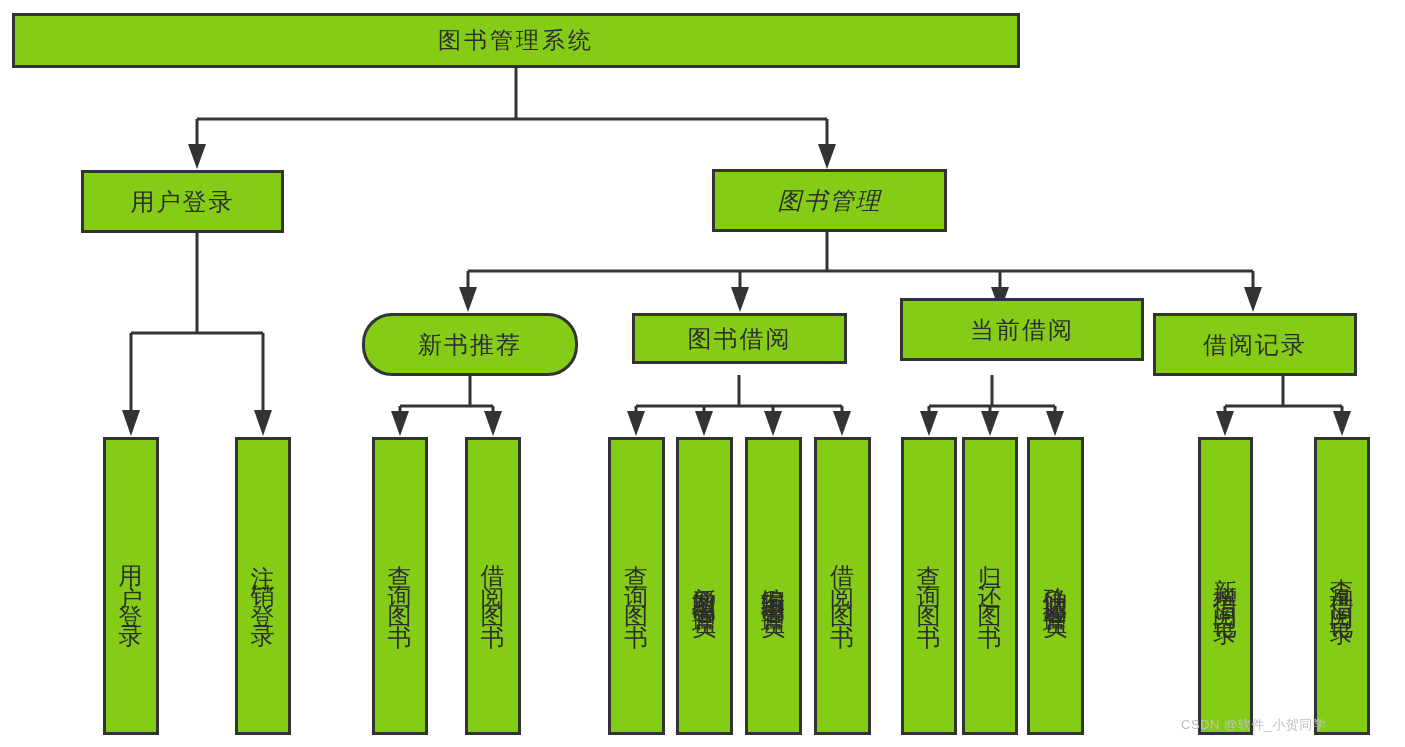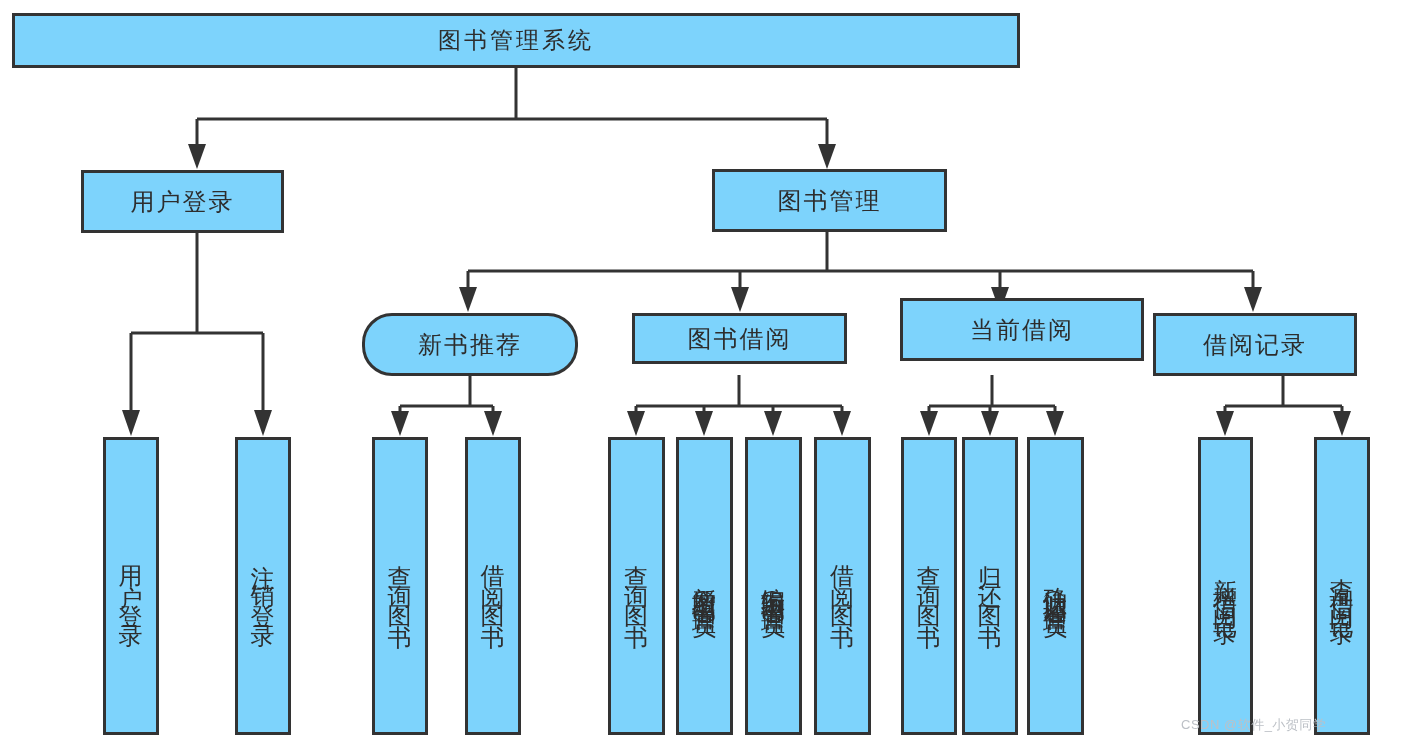--- a/index.html
+++ b/index.html
@@ -11,21 +11,21 @@
   html,body{margin:0;padding:0;background:#fff;}
   body{font-family:"Liberation Sans","DejaVu Sans",sans-serif;}
   .canvas{
     position:relative;width:1405px;height:747px;background:var(--bg);overflow:hidden;
   }
   .connectors{position:absolute;left:0;top:0;z-index:1;}
   .strokes{stroke:var(--line);stroke-width:3;fill:none;}
   .heads{fill:var(--line);stroke:none;}
   .box{
     position:absolute;box-sizing:border-box;z-index:2;
-    border:3px solid var(--line);background:#7dd3fc;
+    border:3px solid var(--line);background:#84cc16;
     display:flex;align-items:center;justify-content:center;
     color:var(--text);
   }
   .hlabel{font-size:24px;letter-spacing:2px;white-space:nowrap;color:var(--text);}
   .root .hlabel{font-size:23px;letter-spacing:3px;}
   .leaf .vlabel{
     writing-mode:vertical-rl;text-orientation:mixed;
     font-size:24px;line-height:1.05;color:var(--text);
   }
   .ls-wide{letter-spacing:20px;}
@@ -91,21 +91,21 @@
     </g>
   </svg>
 
   <div class="box root" style="left:12px;top:13px;width:1008px;height:55px;">
     <span class="hlabel">图书管理系统</span>
   </div>
 
   <div class="box" style="left:81px;top:170px;width:203px;height:63px;">
     <span class="hlabel">用户登录</span>
   </div>
-  <div class="box" style="left:712px;top:169px;width:235px;height:63px;">
+  <div class="box" style="left:712px;top:169px;width:235px;height:63px;font-style:italic;">
     <span class="hlabel">图书管理</span>
   </div>
 
   <div class="box" style="left:362px;top:313px;width:216px;height:63px;border-radius:30px;">
     <span class="hlabel">新书推荐</span>
   </div>
   <div class="box" style="left:632px;top:313px;width:215px;height:51px;">
     <span class="hlabel">图书借阅</span>
   </div>
   <div class="box" style="left:900px;top:298px;width:244px;height:63px;justify-content:center;">

